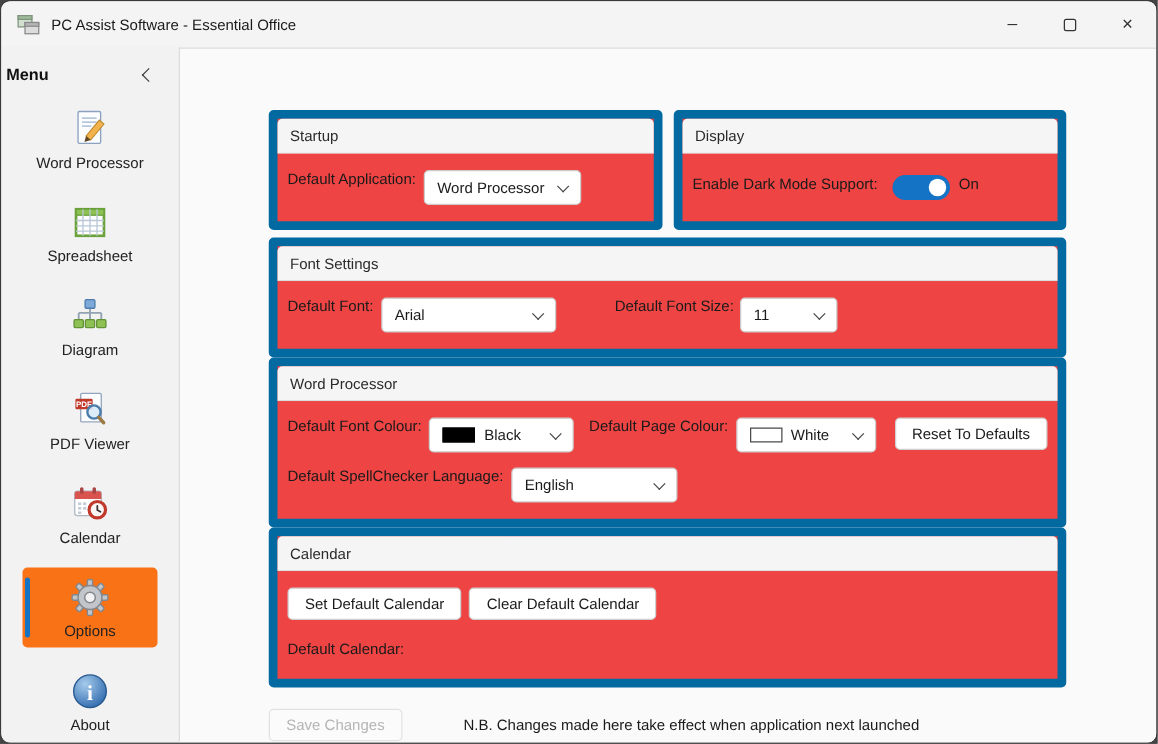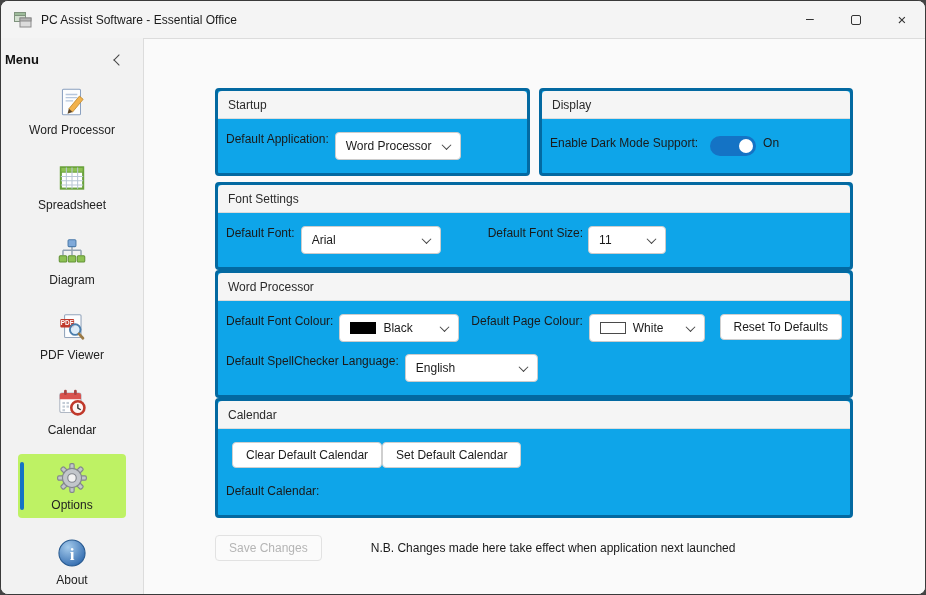--- a/index.html
+++ b/index.html
@@ -25,32 +25,32 @@
   
   .sidebar { width:142px; flex:0 0 142px; background:#f2f2f2; padding-top:10px; }
   .side-head { display:flex; align-items:center; justify-content:space-between;
                padding:4px 18px 8px 4px; }
   .side-title { font-weight:bold; font-size:13px; color:#111; }
   .collapse-chev { width:8px; height:8px; border-left:1.6px solid #444; border-bottom:1.6px solid #444;
                    transform:rotate(45deg); margin-right:2px; }
   .side-items { padding-top:4px; }
   .side-item { position:relative; width:108px; margin:0 auto 11px auto; padding:6px 0;
                display:flex; flex-direction:column; align-items:center; border-radius:4px; cursor:default; }
-  .side-item.selected { background:#bef264; }
+  .side-item.selected { background:#f97316; }
   .accent-bar { position:absolute; left:2px; top:8px; bottom:8px; width:4px; border-radius:2px;
                 background:#1473c5; }
   .side-icon { height:35px; display:flex; align-items:center; }
   .side-label { font-size:12px; color:#222; margin-top:3px; white-space:nowrap; }
 
   
   .main { flex:1; background:#fafafa; border-left:1px solid #dcdcdc; border-top:1px solid #dcdcdc;
           padding:49px 0 0 71px; }
   .content { width:638px; }
 
-  .gb { background:#0ea5e9; border:3px solid #0369a1; border-radius:4px; }
+  .gb { background:#ef4444; border:7px solid #0369a1; border-radius:4px; }
   .gb-head { padding:7px 10px 6px 10px; background:#f5f5f5; border-bottom:1px solid #dcdcdc;
              border-radius:4px 4px 0 0; font-size:12px; color:#2b2b2b; }
   .gb-body { padding:13px 8px; }
 
   .row-top { display:flex; gap:9px; margin-bottom:6px; }
   .gb-startup { width:315px; } .gb-display { flex:1; }
   .gb-block { }
   .gb-cal { margin-bottom:0; }
 
   .frow { display:flex; align-items:flex-start; }
@@ -310,22 +310,22 @@
                 <span class="chev"></span>
               </div>
             </div>
           </div>
         </div>
 
         <div class="gb gb-cal">
           <div class="gb-head">Calendar</div>
           <div class="gb-body" style="padding-bottom:17px;">
             <div class="frow">
+              <button class="btn">Set Default Calendar</button>
               <button class="btn ml6">Clear Default Calendar</button>
-              <button class="btn">Set Default Calendar</button>
             </div>
             <div class="frow cal-label-row">
               <span class="flabel">Default Calendar:</span>
               <span class="flabel ml6"></span>
             </div>
           </div>
         </div>
 
         <div class="save-row">
           <button class="btn btn-disabled" disabled="">Save Changes</button>

